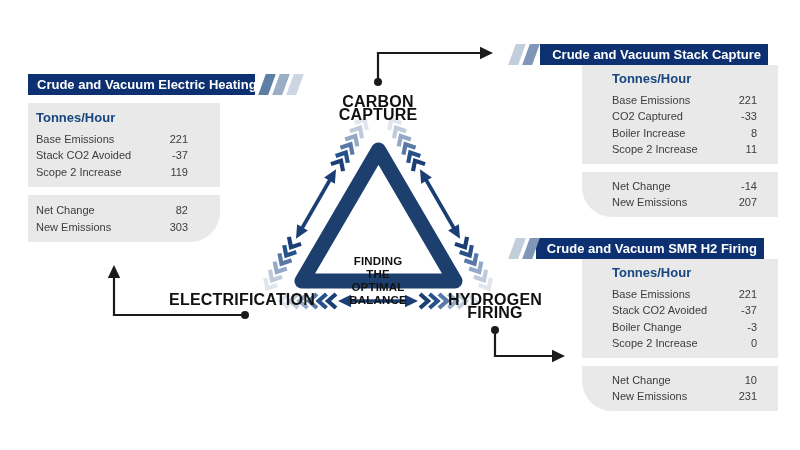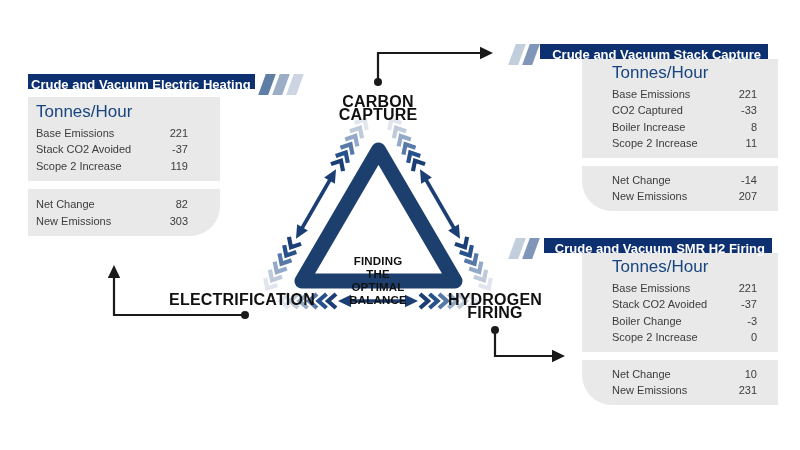--- a/index.html
+++ b/index.html
@@ -3,42 +3,42 @@
 <meta charset="utf-8">
 <style>
   html,body{margin:0;padding:0}
   body{
     width:800px;height:450px;background:#ffffff;position:relative;overflow:hidden;
     font-family:"Liberation Sans",sans-serif;
   }
   .layer{position:absolute;left:0;top:0}
   
   .panel{position:absolute}
-  .hdr-row{display:flex;height:15px;align-items:stretch}
+  .hdr-row{display:flex;height:21px;align-items:stretch}
   .hdr{
     background:#0d3070;color:#ffffff;font-weight:bold;font-size:13px;
     line-height:21px;box-sizing:border-box;white-space:nowrap;
   }
-  .hdr-left{width:227px;padding-left:3px;text-align:left}
+  .hdr-left{width:227px;padding-left:9px;text-align:left}
   .hdr-right{width:228px;padding-right:7px;text-align:right}
   .stripe{width:10px;height:21px;transform:skewX(-20deg)}
   .st-dark{background:#5f7ea6}
   .st-med{background:#9cadc6}
   .st-light{background:#ccd5e1}
   .st-rlight{background:#c3cedd}
   .st-rmed{background:#8096b8}
   .hdr-row .stripe{margin-left:4px}
   .hdr-row .stripe.lead{margin-left:4px}
   .hdr-row .stripe.after-bar{margin-left:7px}
   .block{background:#e9e9e9;box-sizing:border-box;font-size:11px;color:#3c3c3c}
   .b-left{width:192px;padding:7px 32px 7px 8px}
   .b-right{width:196px;margin-left:74px;padding:6px 21px 6px 30px}
   .round-br{border-radius:0 0 30px 0}
   .round-bl{border-radius:0 0 0 30px}
-  .subtitle{color:#17457f;font-weight:normal;font-size:17px;line-height:16.5px;margin-bottom:4px}
+  .subtitle{color:#17457f;font-weight:bold;font-size:13px;line-height:16.5px;margin-bottom:4px}
   .r{display:flex;justify-content:space-between;line-height:16.5px}
   .r .l{white-space:nowrap}
   .r .v{text-align:right}
   .note{line-height:16.5px}
   .mt7{margin-top:8px}
   .mt8{margin-top:8px}
   
   .vlabel{
     position:absolute;transform:translateX(-50%);text-align:center;
     font-weight:bold;font-size:16px;line-height:13px;color:#111111;white-space:nowrap;
@@ -215,21 +215,21 @@
         <span class="l">New Emissions</span>
         <span class="v">207</span>
       </div>
   </div>
 </div>
 
 <div class="panel" style="left:508px;top:238px">
   <div class="hdr-row">
     <div class="stripe st-rlight lead"></div>
     <div class="stripe st-rmed"></div>
-    <div class="hdr hdr-right" style="margin-left:8px">Crude and Vacuum SMR H2 Firing</div>
+    <div class="hdr hdr-right" style="margin-left:0">Crude and Vacuum SMR H2 Firing</div>
   </div>
   <div class="block b-right">
     <div class="subtitle">Tonnes/Hour</div>
     <div class="r">
         <span class="l">Base Emissions</span>
         <span class="v">221</span>
       </div>
     <div class="r">
         <span class="l">Stack CO2 Avoided</span>
         <span class="v">-37</span>

